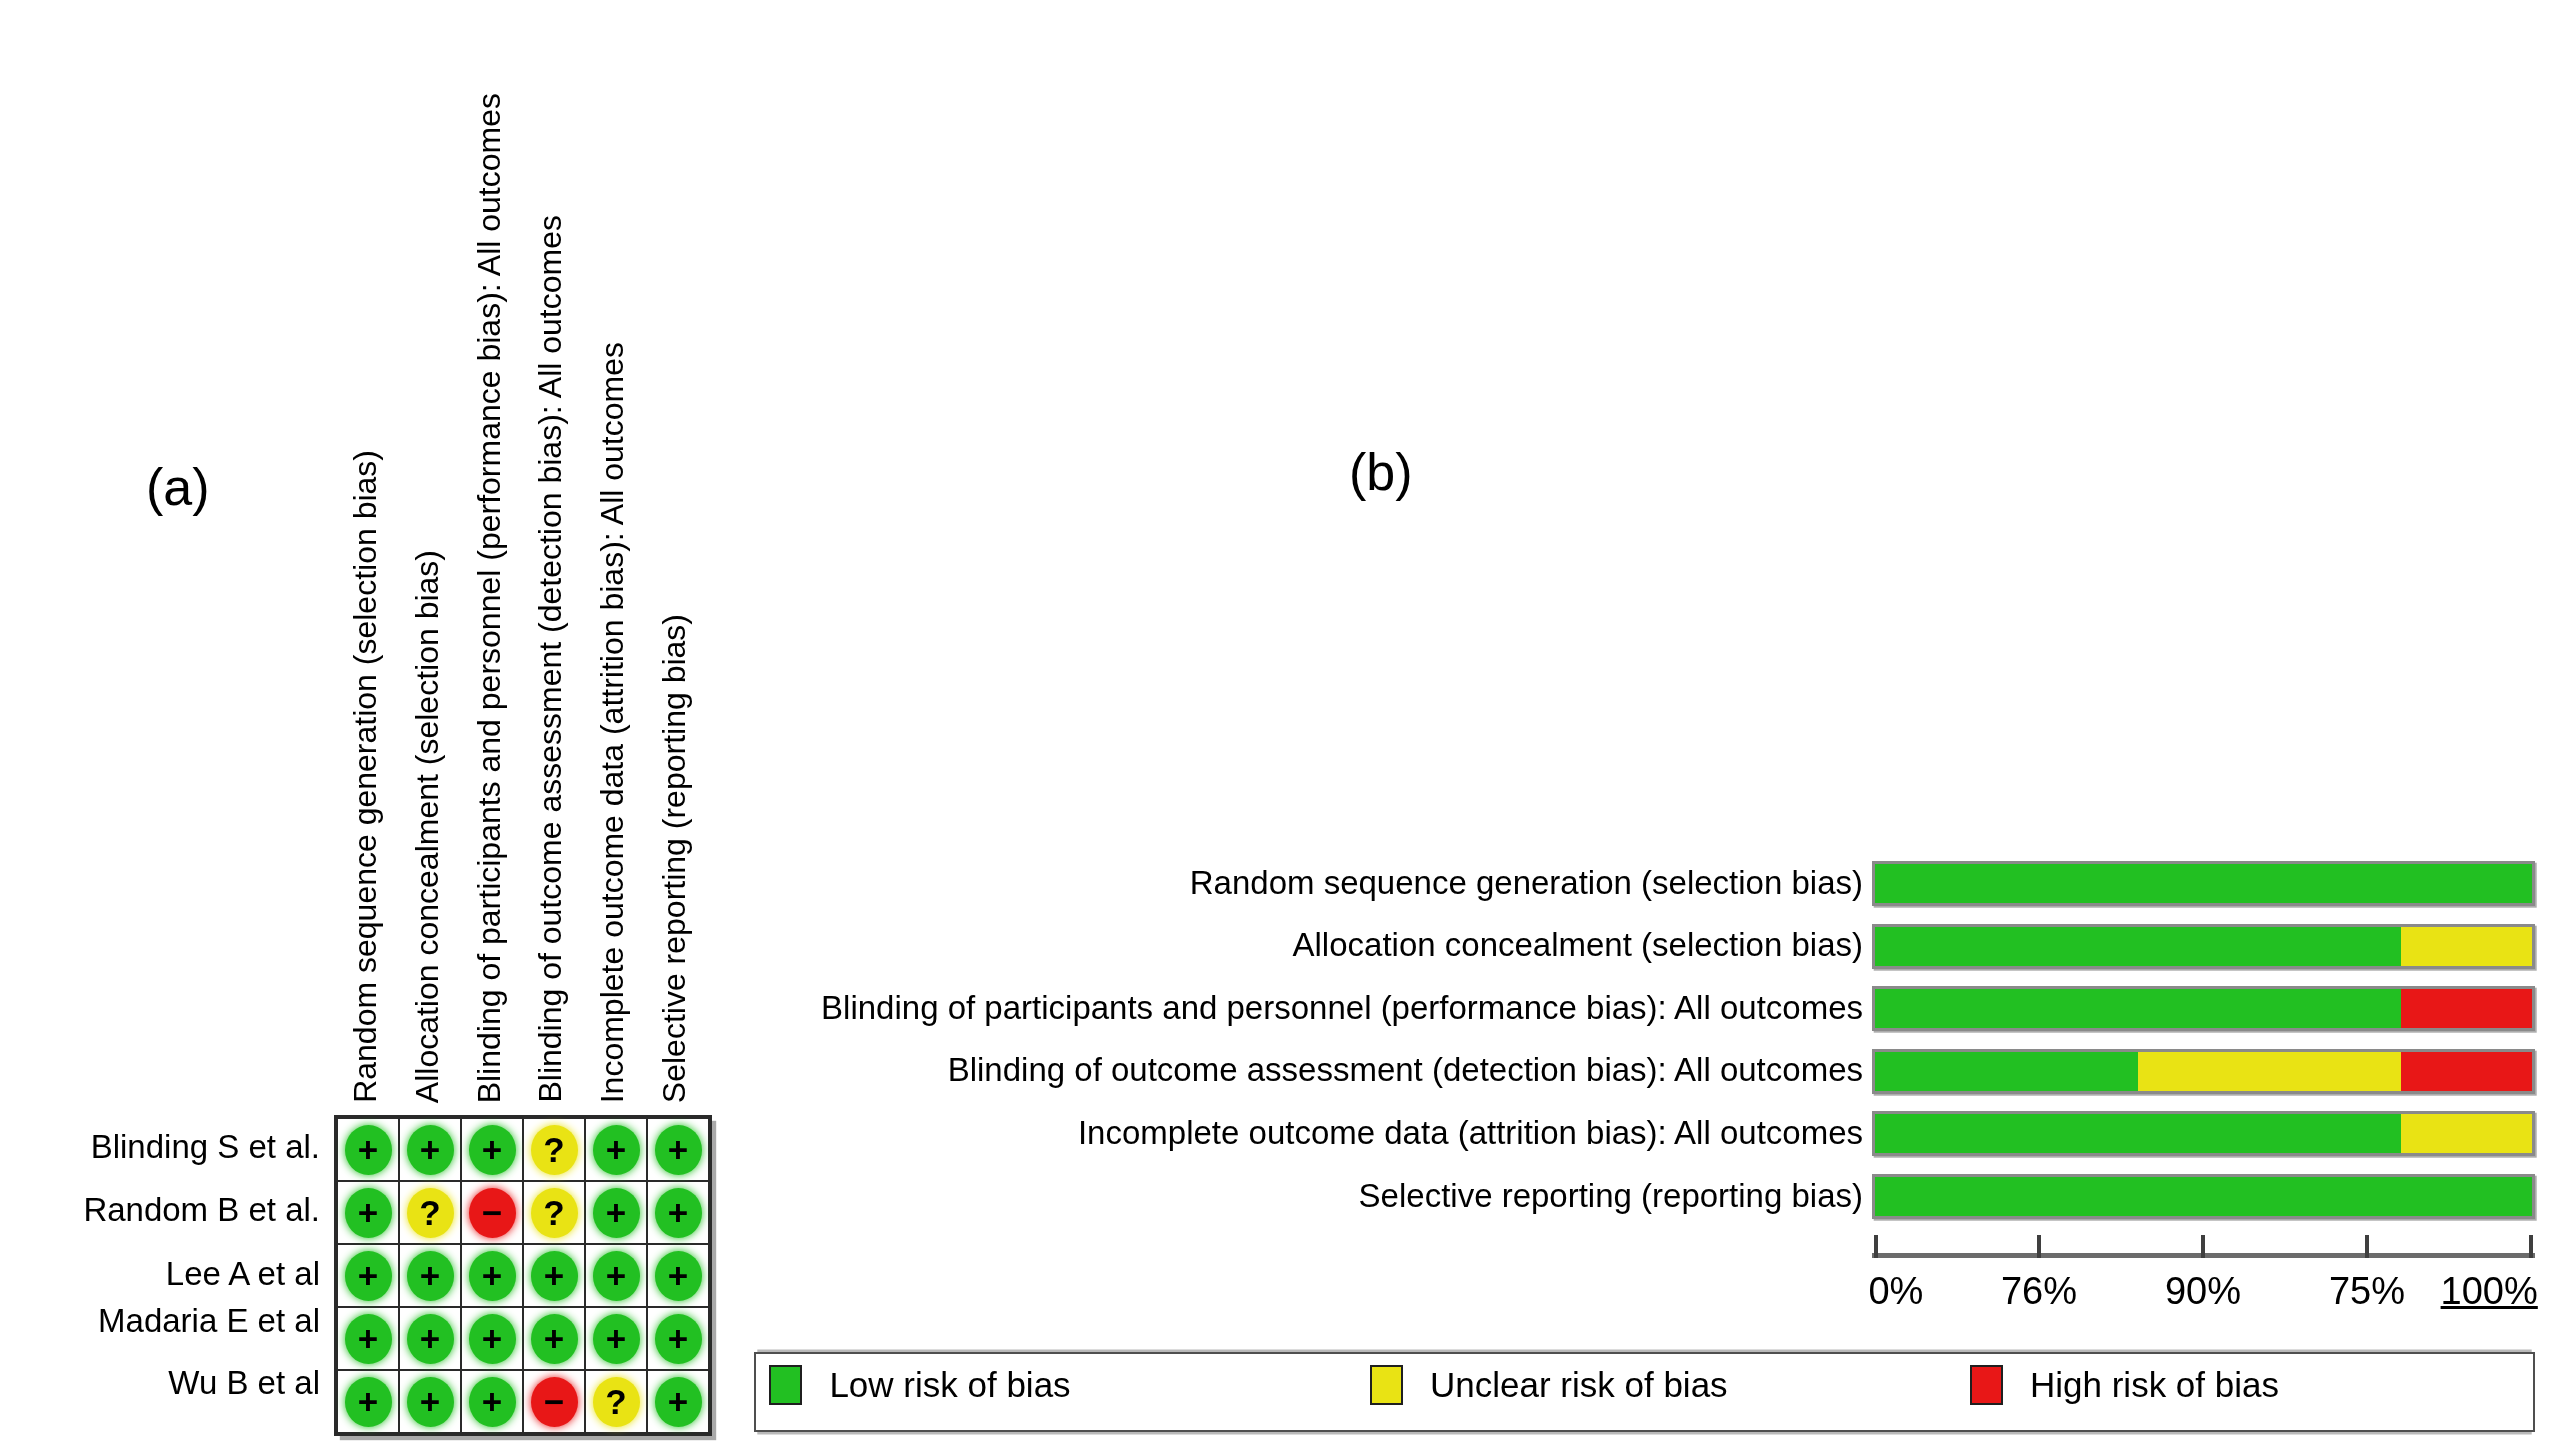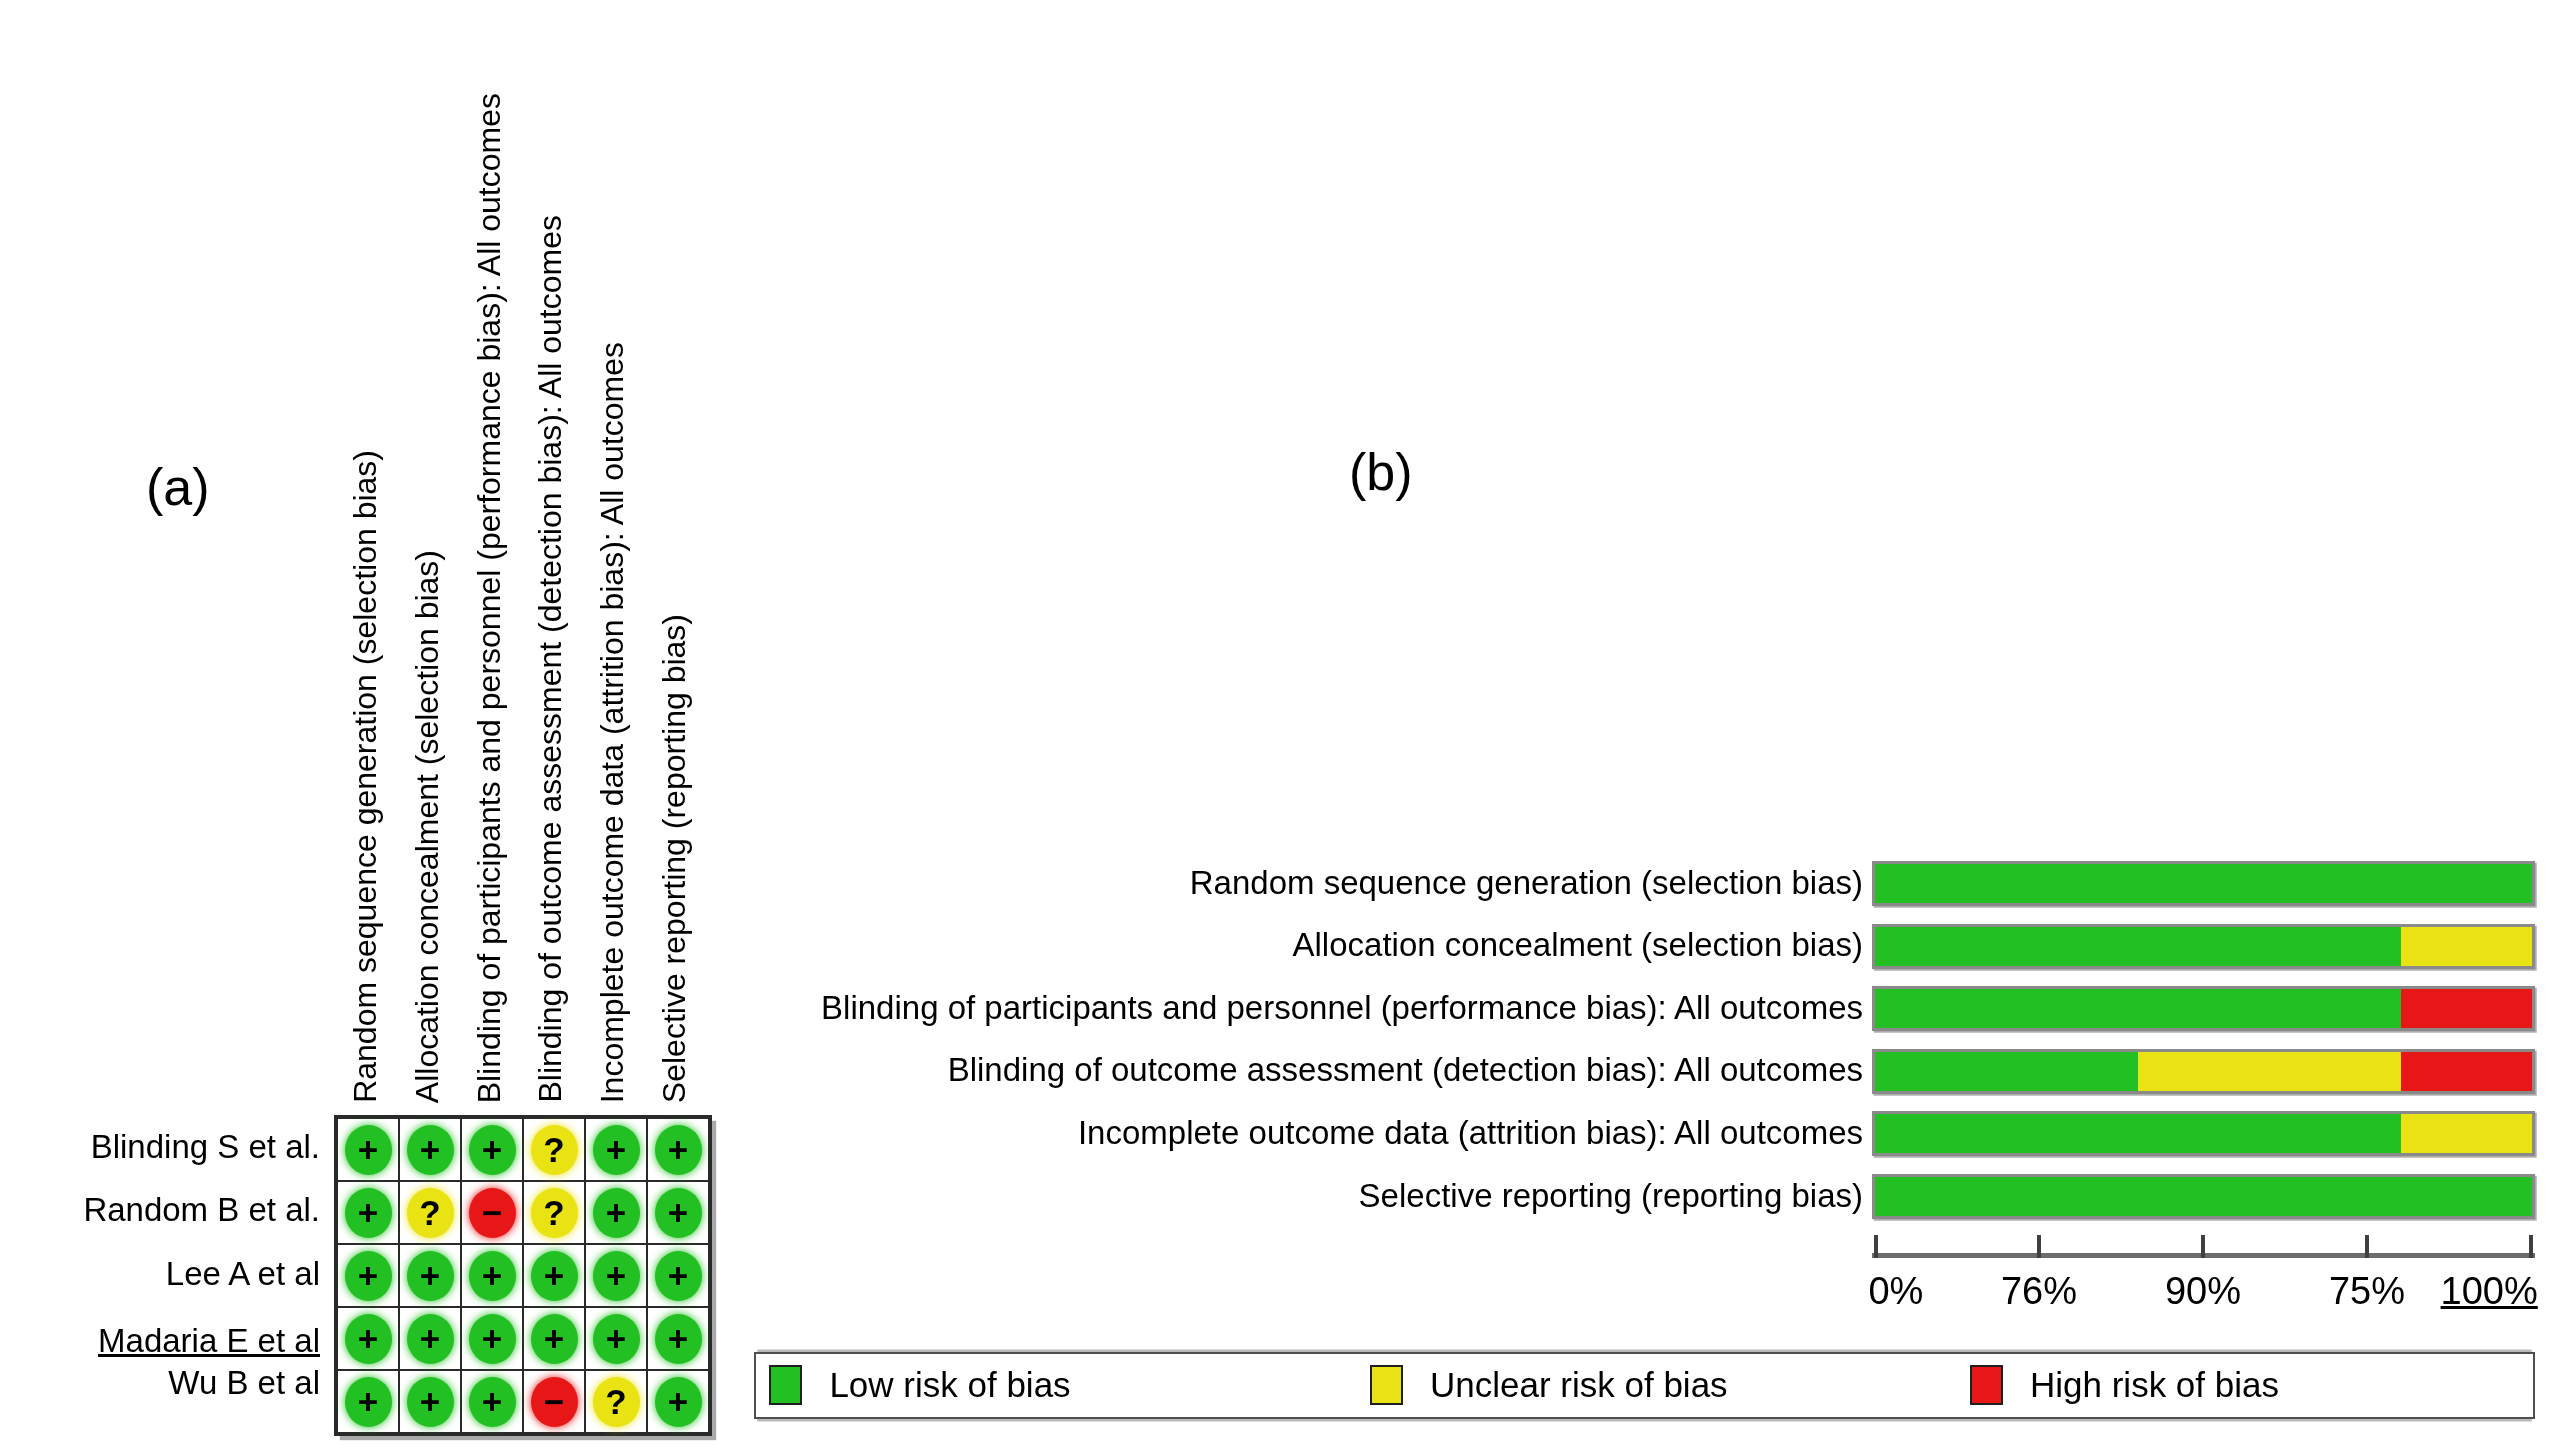--- a/index.html
+++ b/index.html
@@ -113,21 +113,21 @@
   }
   .axis-tick-label{
     position:absolute;
     top:1270px;
     font-size:38px;
     white-space:nowrap;
   }
   
   #legend{
     position:absolute;
-    left:754px; top:1352px; width:1781px; height:67px;
+    left:754px; top:1352px; width:1781px; height:80px;
     border:2.5px solid #4f4f4f;
     box-sizing:border-box;
     background:#fff;
     box-shadow:0 -5.8px 0 -3.3px #b9b9b9, 0 5.8px 0 -3.3px #b9b9b9;
   }
   .legend-item{
     position:absolute; top:0; height:62px;
     display:flex; align-items:center;
   }
   .legend-swatch{
@@ -166,21 +166,21 @@
         <span class="vlabel">Incomplete outcome data (attrition bias): All outcomes</span>
       </div>
       <div class="col-header">
         <span class="vlabel">Selective reporting (reporting bias)</span>
       </div>
     </div>
   <div id="study-labels">
       <div class="study-label" style="top: 0px;">Blinding S et al.</div>
       <div class="study-label" style="top: 63px;">Random B et al.</div>
       <div class="study-label" style="top: 127px; padding-left: 12px;">Lee A et al</div>
-      <div class="study-label" style="top: 194px; text-decoration: underline;">Madaria E et al</div>
+      <div class="study-label" style="top: 174px;">Madaria E et al</div>
       <div class="study-label" style="top: 236px;">Wu B et al</div>
     </div>
   <div id="matrix">
       <div class="matrix-cell">
         <div class="judgment-circle" style="background: rgb(34, 192, 34); box-shadow: rgb(34, 192, 34) 0px 0px 8.3px;">+</div>
       </div>
       <div class="matrix-cell">
         <div class="judgment-circle" style="background: rgb(34, 192, 34); box-shadow: rgb(34, 192, 34) 0px 0px 8.3px;">+</div>
       </div>
       <div class="matrix-cell">

